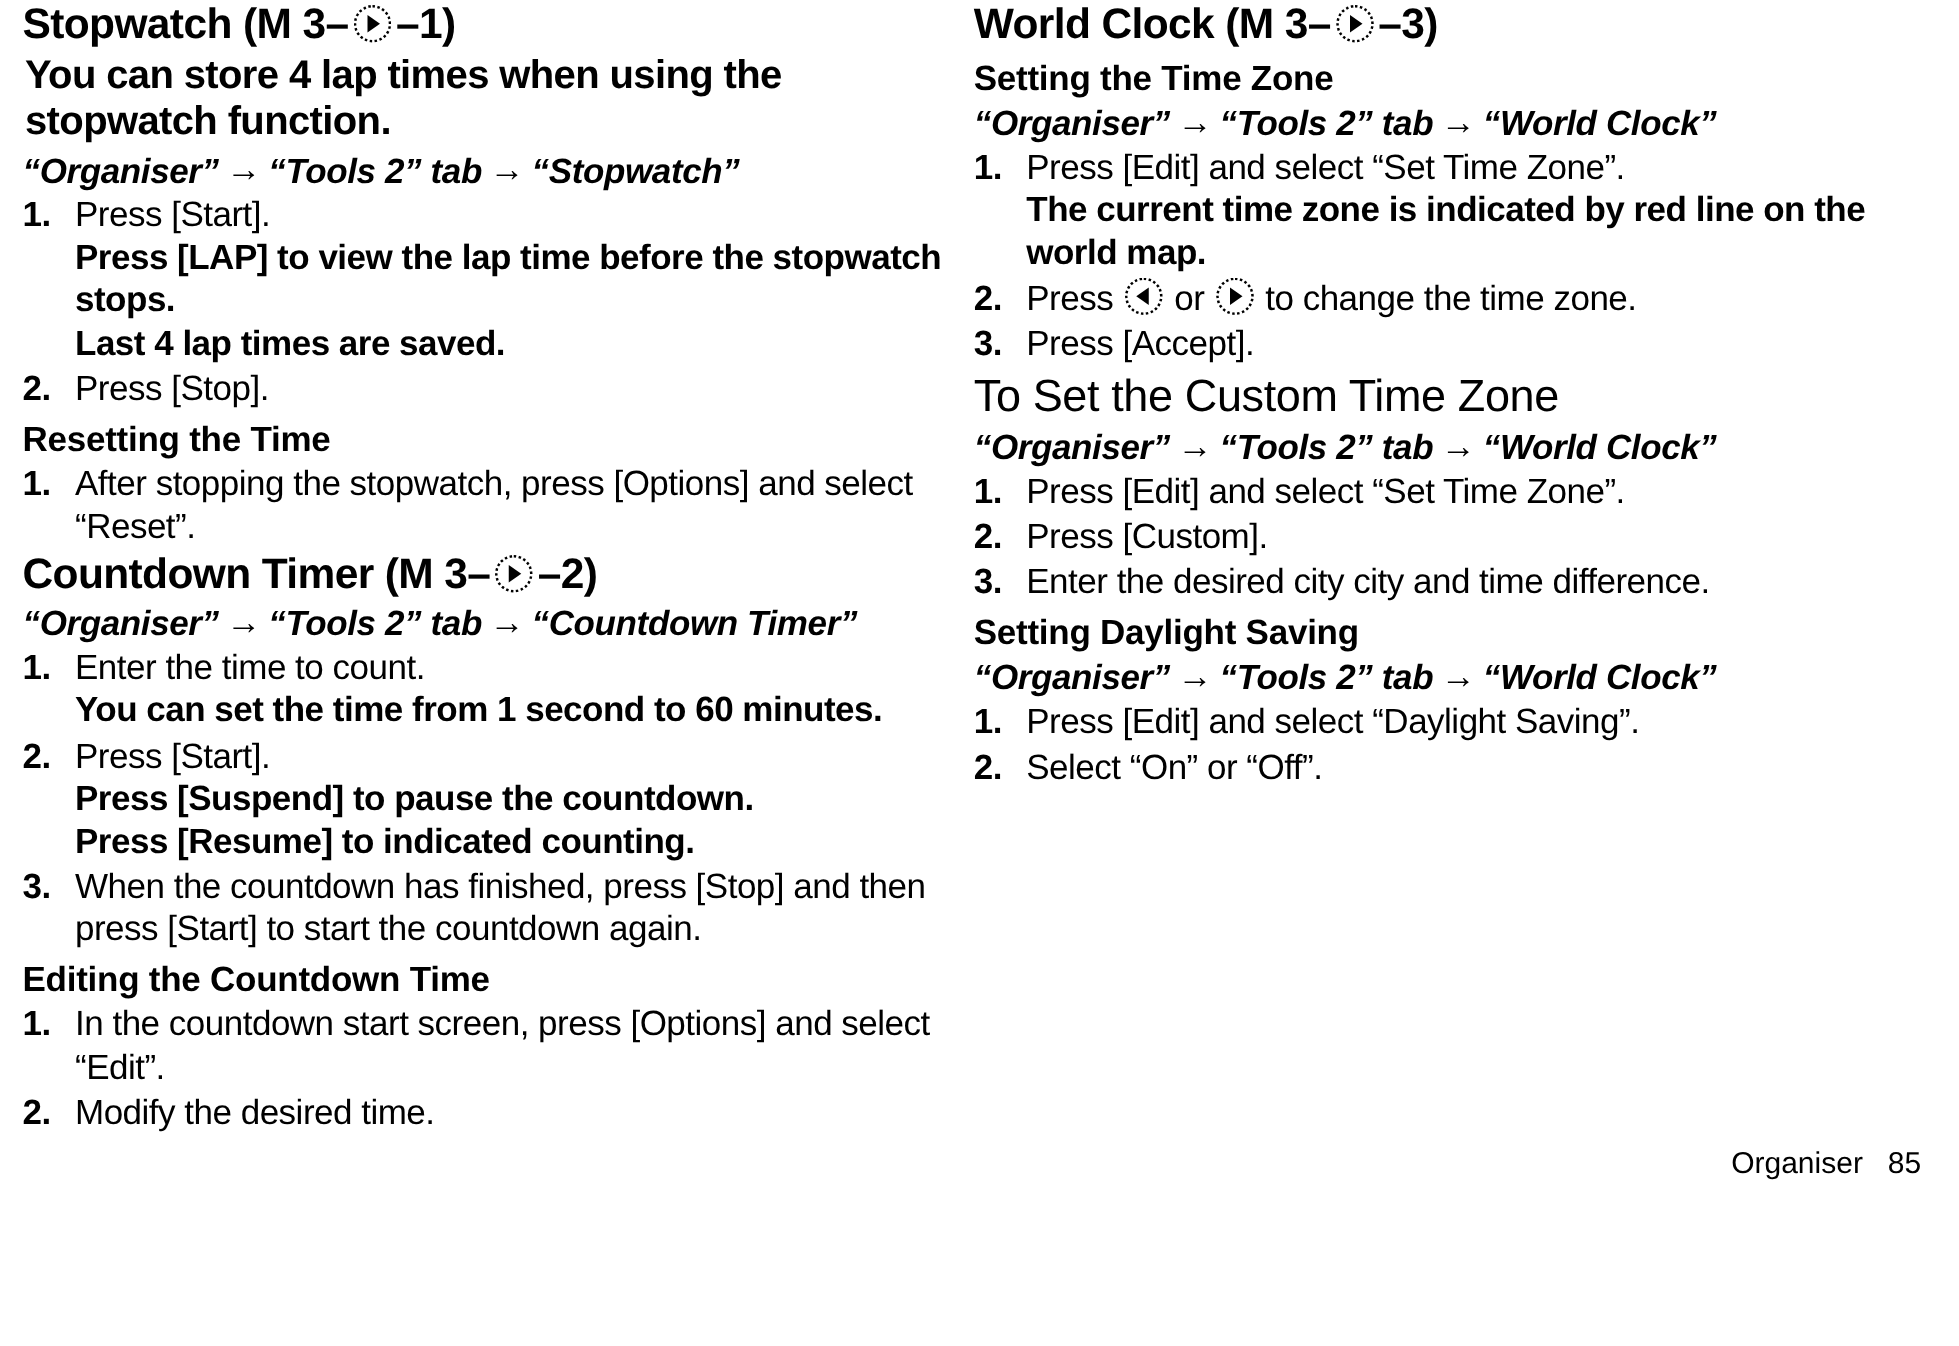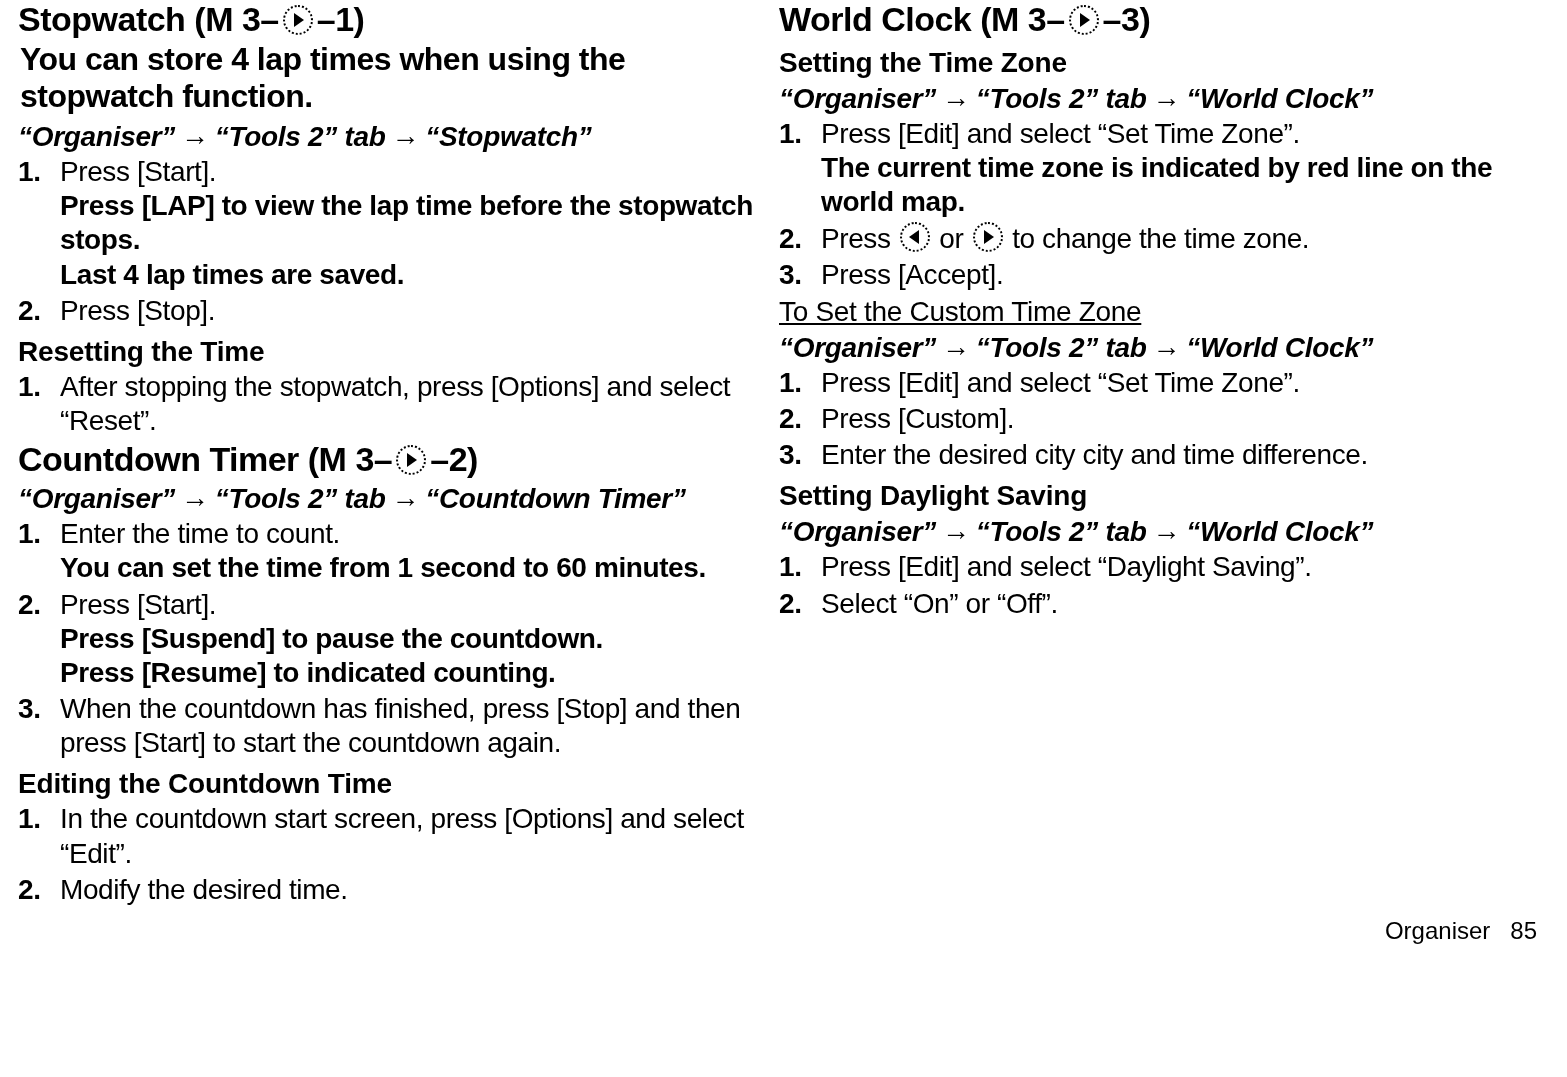--- a/index.html
+++ b/index.html
@@ -90,25 +90,24 @@
     position: absolute;
     left: 0;
     top: 0;
     font-weight: 700;
   }
   ol.steps > li .sub {
     display: block;
     font-weight: 700;
   }
   .subnote {
-    font-size: 28px;
+    font-size: 36px;
     margin: 4px 0 2px 0;
     font-stretch: condensed;
     letter-spacing: -0.3px;
-    text-decoration: underline;
   }
   .footer {
     position: absolute;
     bottom: 14px;
     right: 30px;
     font-size: 24px;
     font-weight: 400;
     font-stretch: condensed;
   }
   .footer .chapter {

